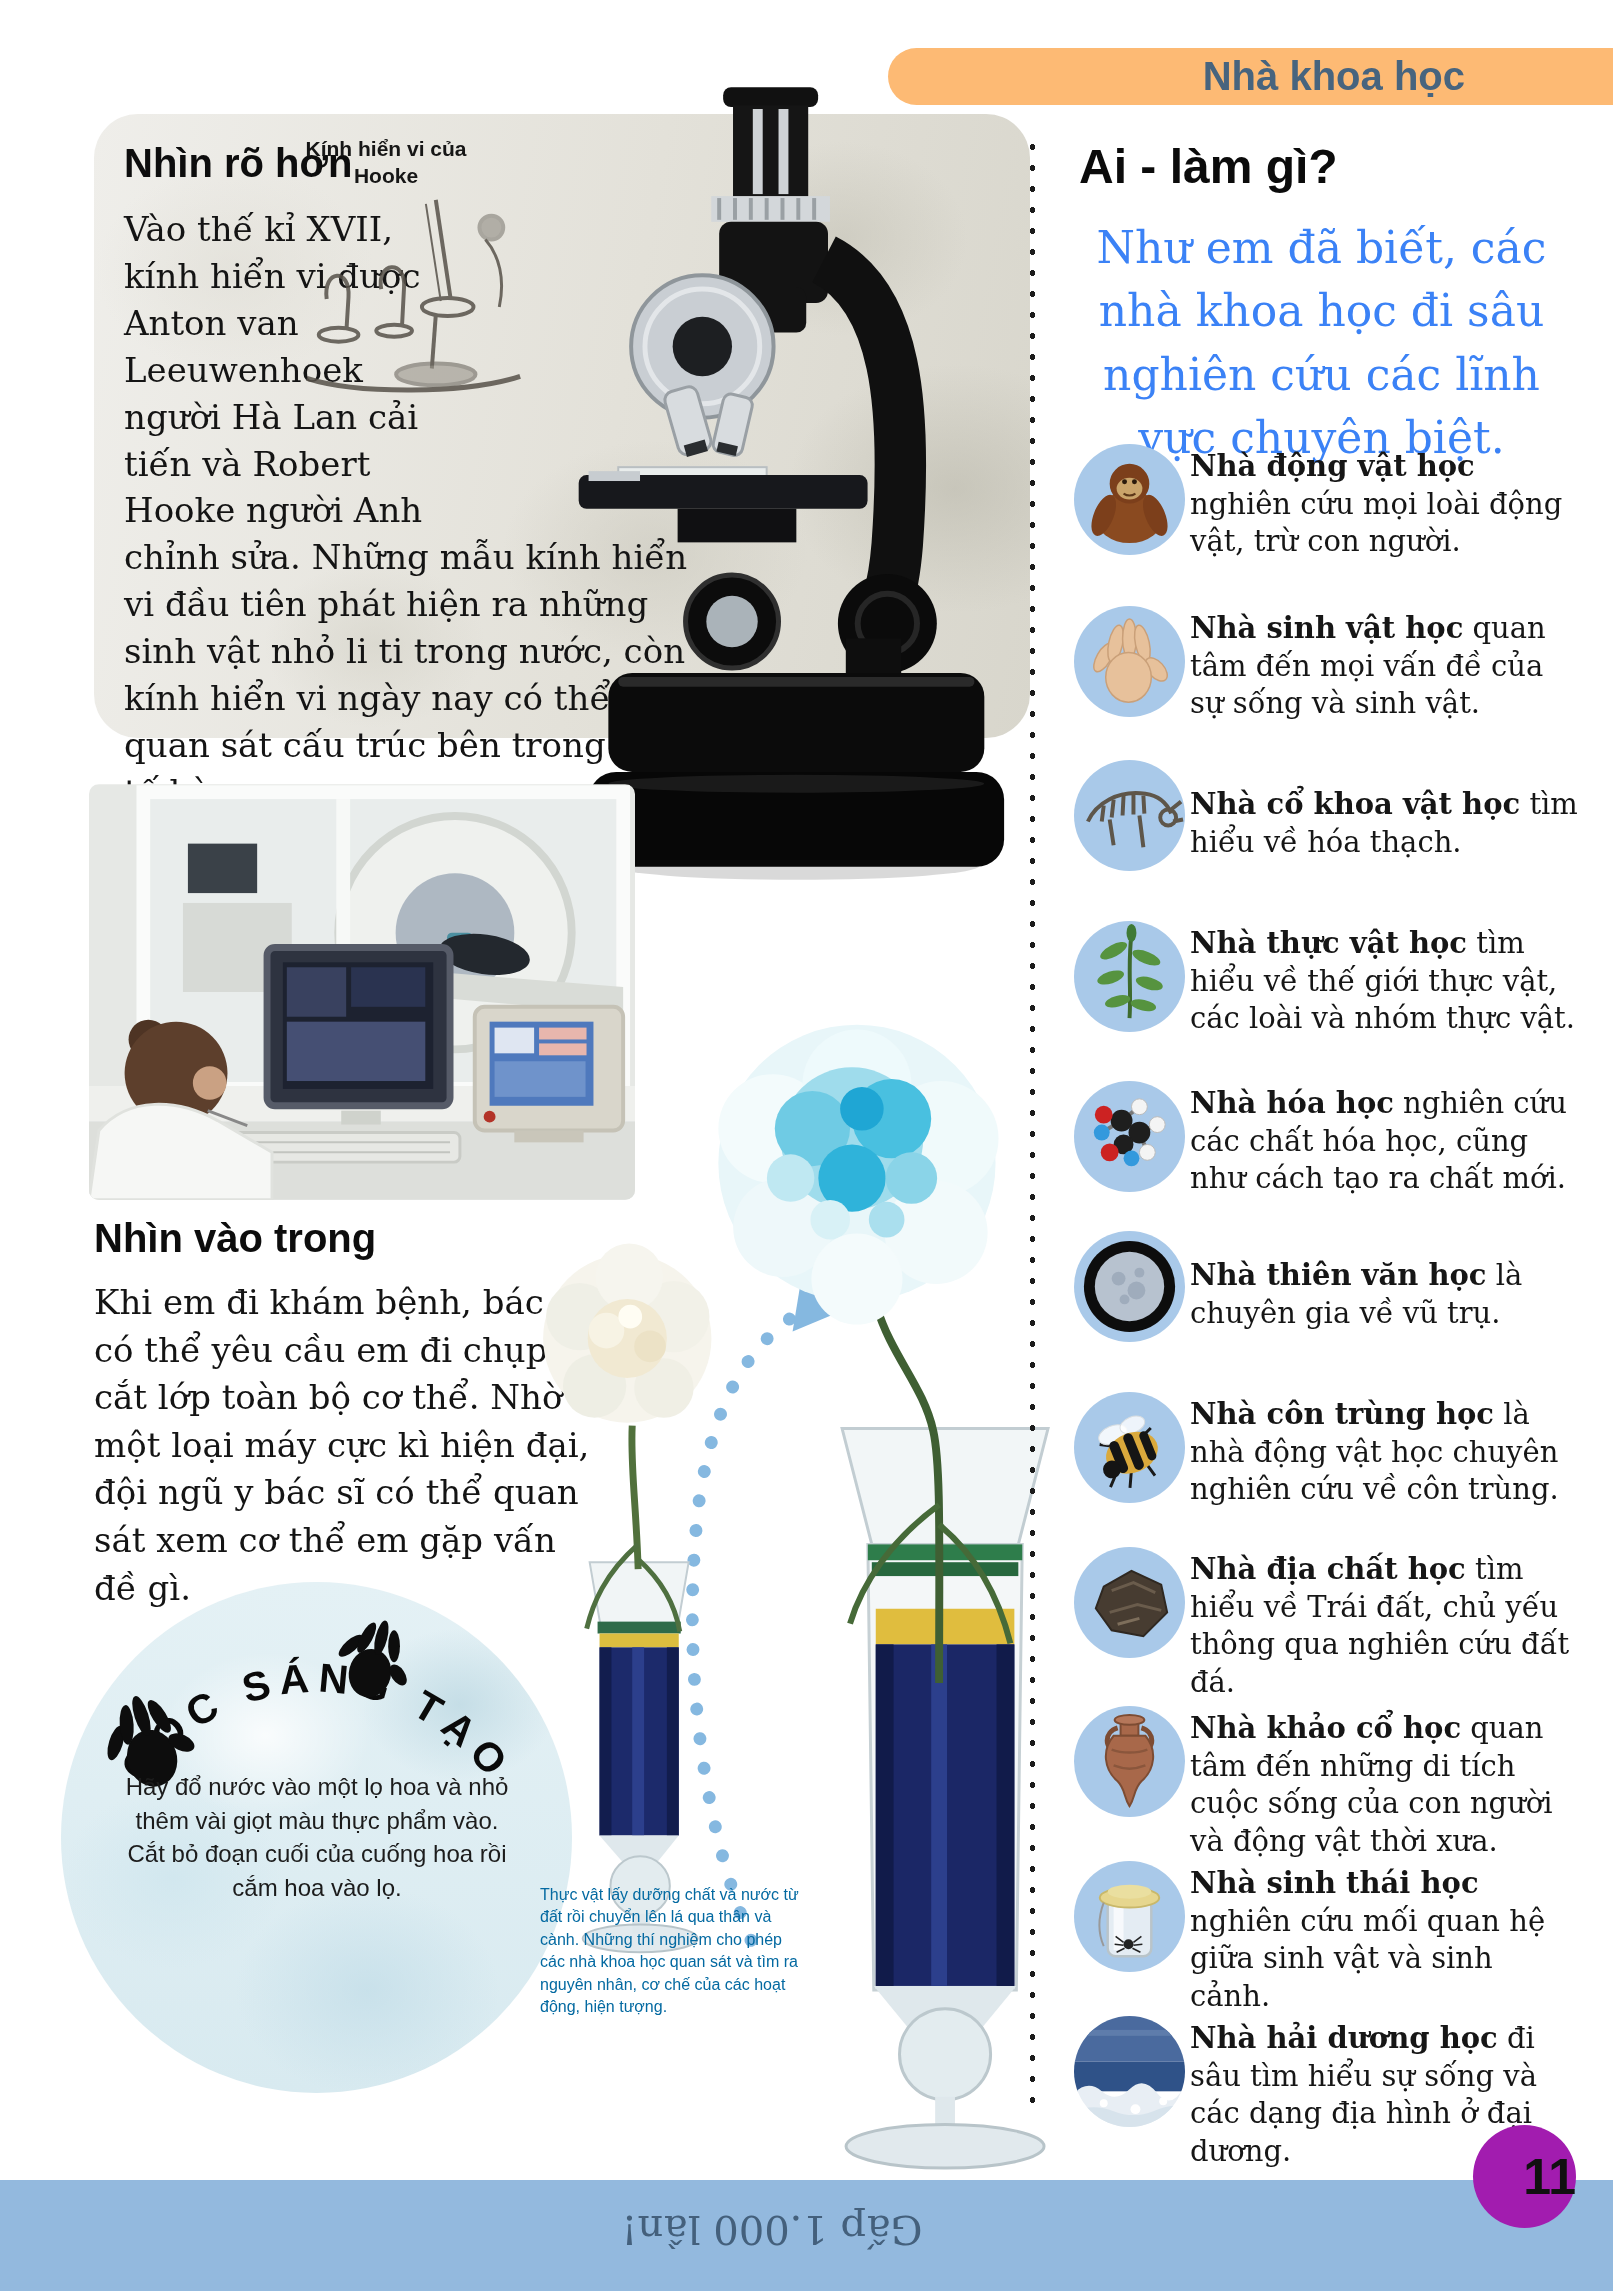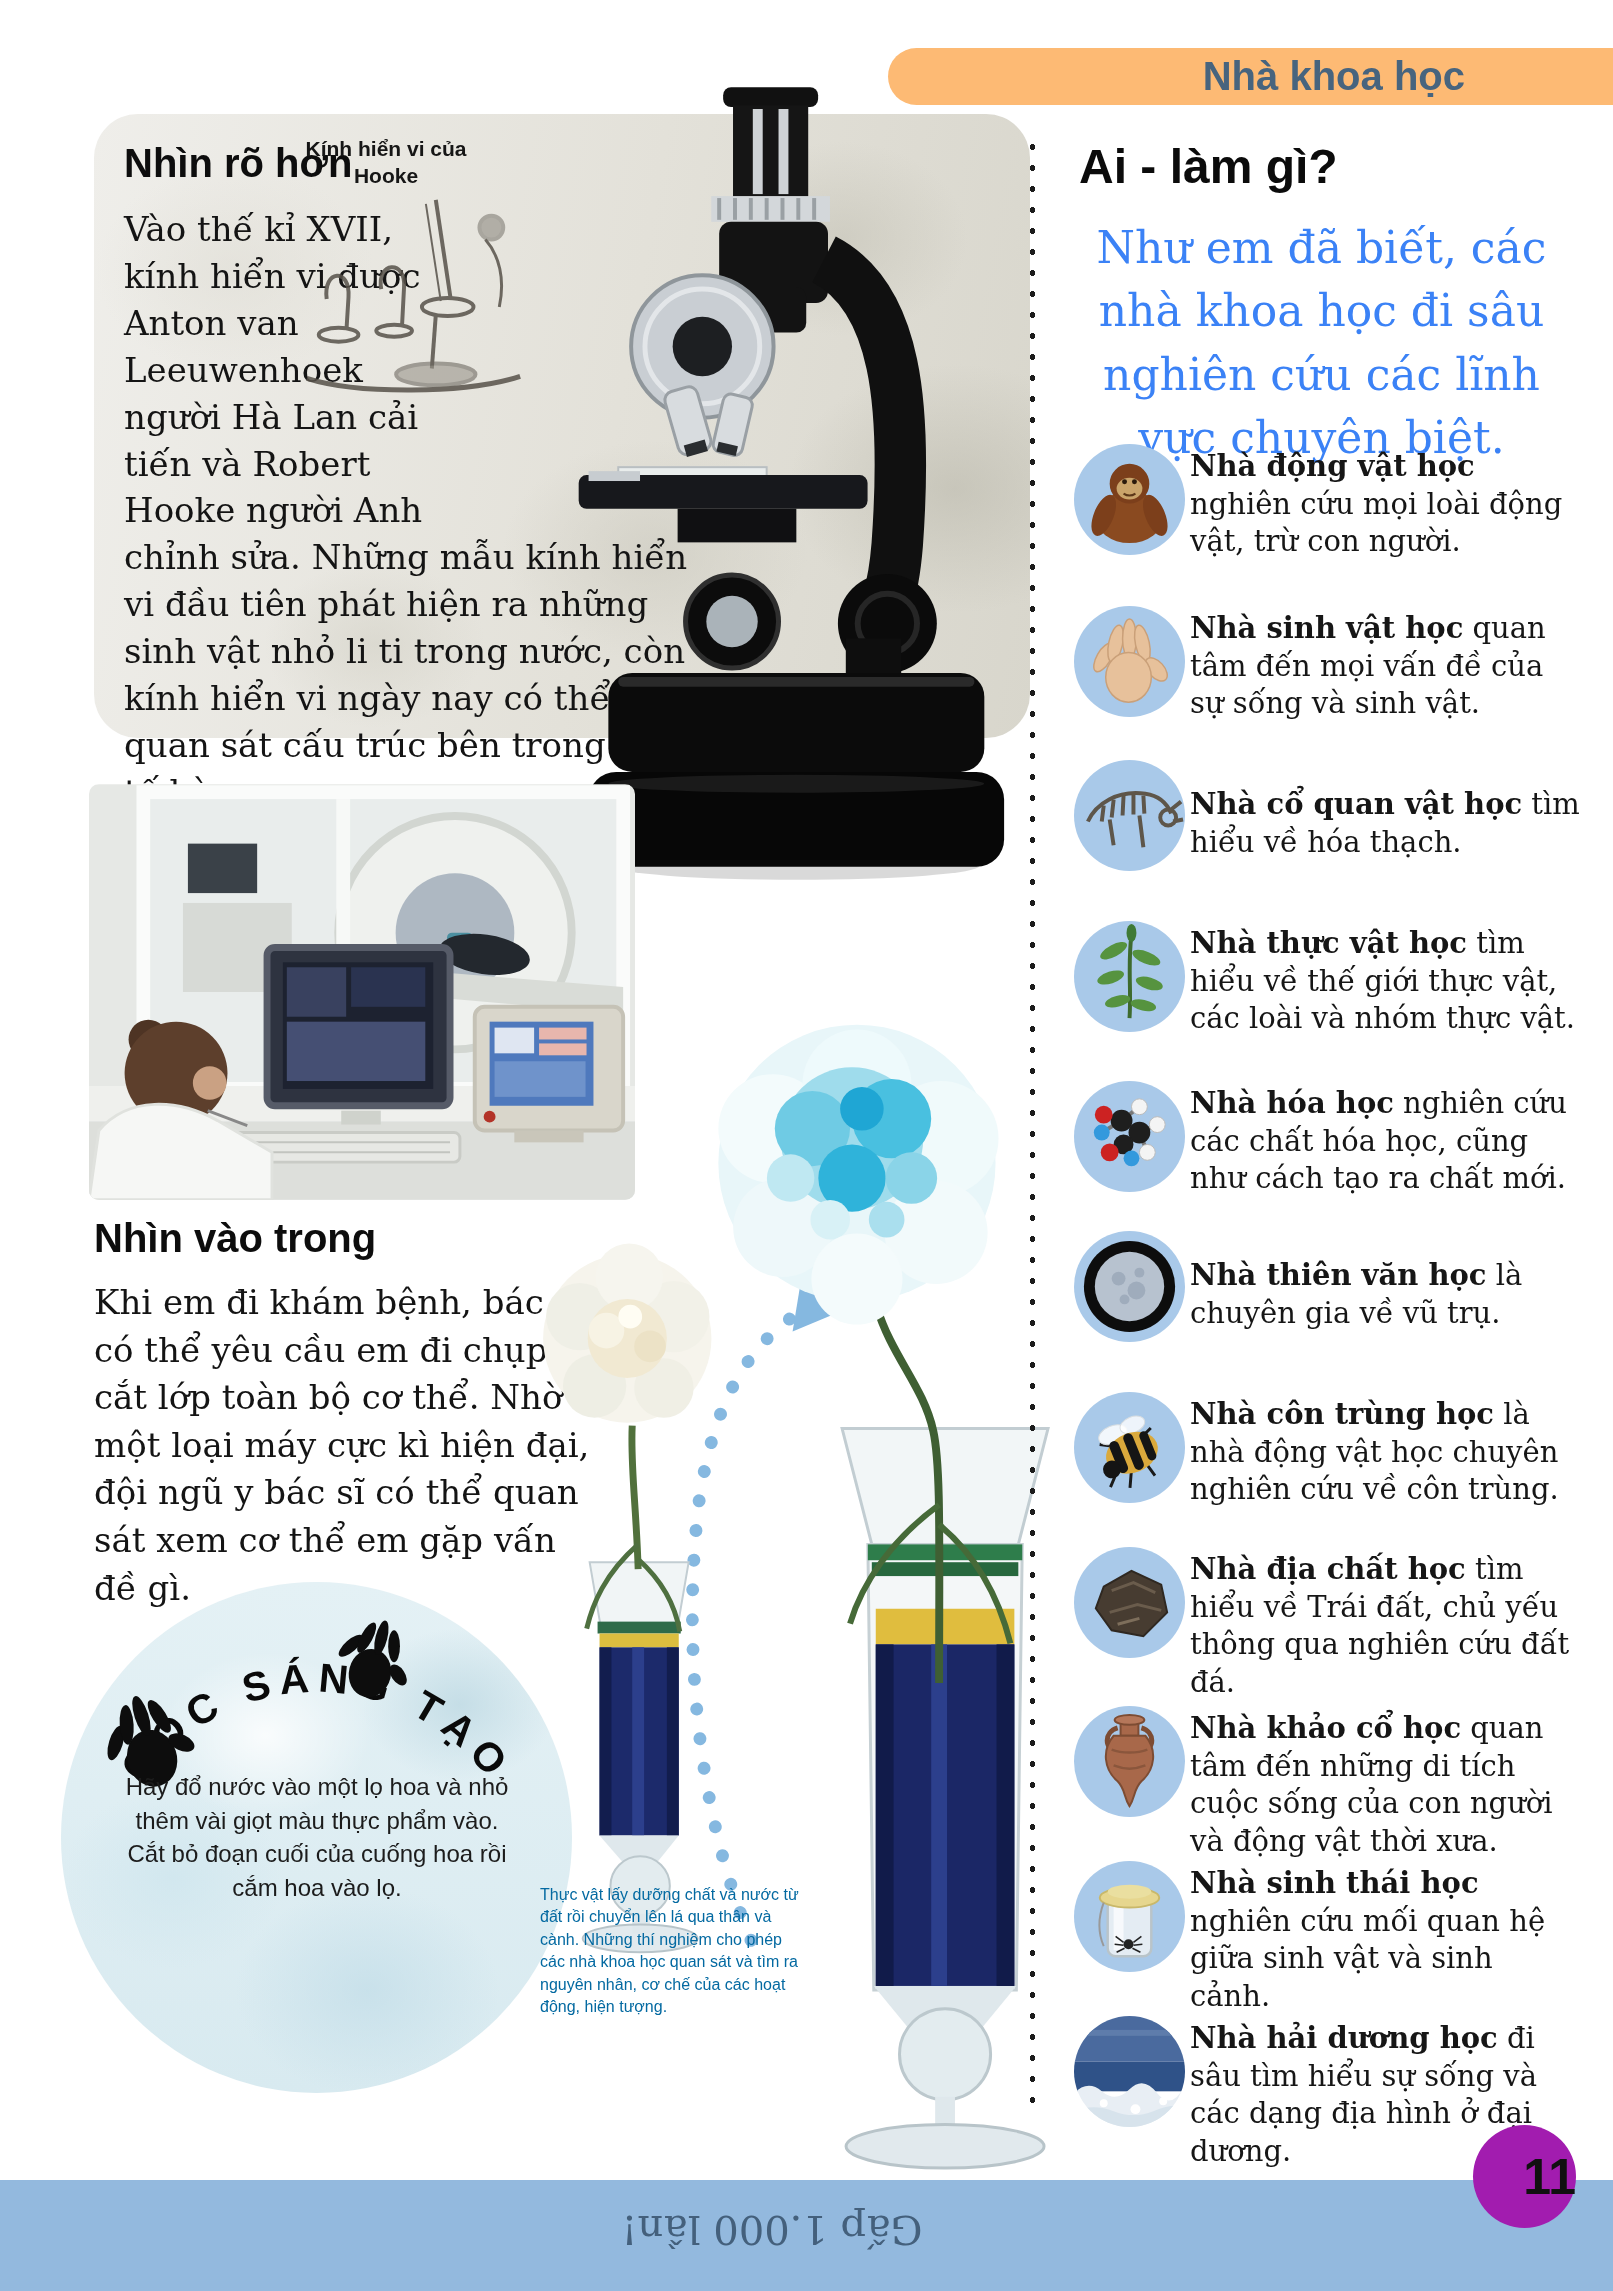--- a/index.html
+++ b/index.html
@@ -337,21 +337,21 @@
           <circle cx="56" cy="56" r="56" fill="#a9c9e9"></circle>
         <g stroke="#5e564a" stroke-width="4" fill="none">
         <path d="M14 62 C22 44 44 30 72 34 C86 36 94 44 98 54"></path>
         <path d="M30 46 L28 62 M40 40 L38 58 M50 36 L49 56 M60 35 L60 55 M70 36 L71 54"></path>
         <path d="M36 60 L40 86 M66 56 L70 88"></path>
         <circle cx="95" cy="58" r="8"></circle>
         <path d="M98 50 L108 42 M100 62 L110 60"></path>
           </g>
         </svg>
     </span>
-    <p class="itxt"><b>Nhà cổ quan vật học</b><span> tìm hiểu về hóa thạch.</span></p>
+    <p class="itxt"><b>Nhà cổ khoa vật học</b><span> tìm hiểu về hóa thạch.</span></p>
   </div>
 
   <div class="sci-item" style="top:921px">
     <span class="iconwrap">
       <svg width="111" height="111" viewBox="0 0 112 112">
           <circle cx="56" cy="56" r="56" fill="#a9c9e9"></circle>
         <path d="M56 98 C58 70 54 45 58 14" stroke="#3e6b2e" stroke-width="4" fill="none"></path>
         <g fill="#56933f">
         <ellipse cx="40" cy="30" rx="15" ry="6" transform="rotate(-28 40 30)"></ellipse>
         <ellipse cx="73" cy="37" rx="15" ry="6" transform="rotate(22 73 37)"></ellipse>

